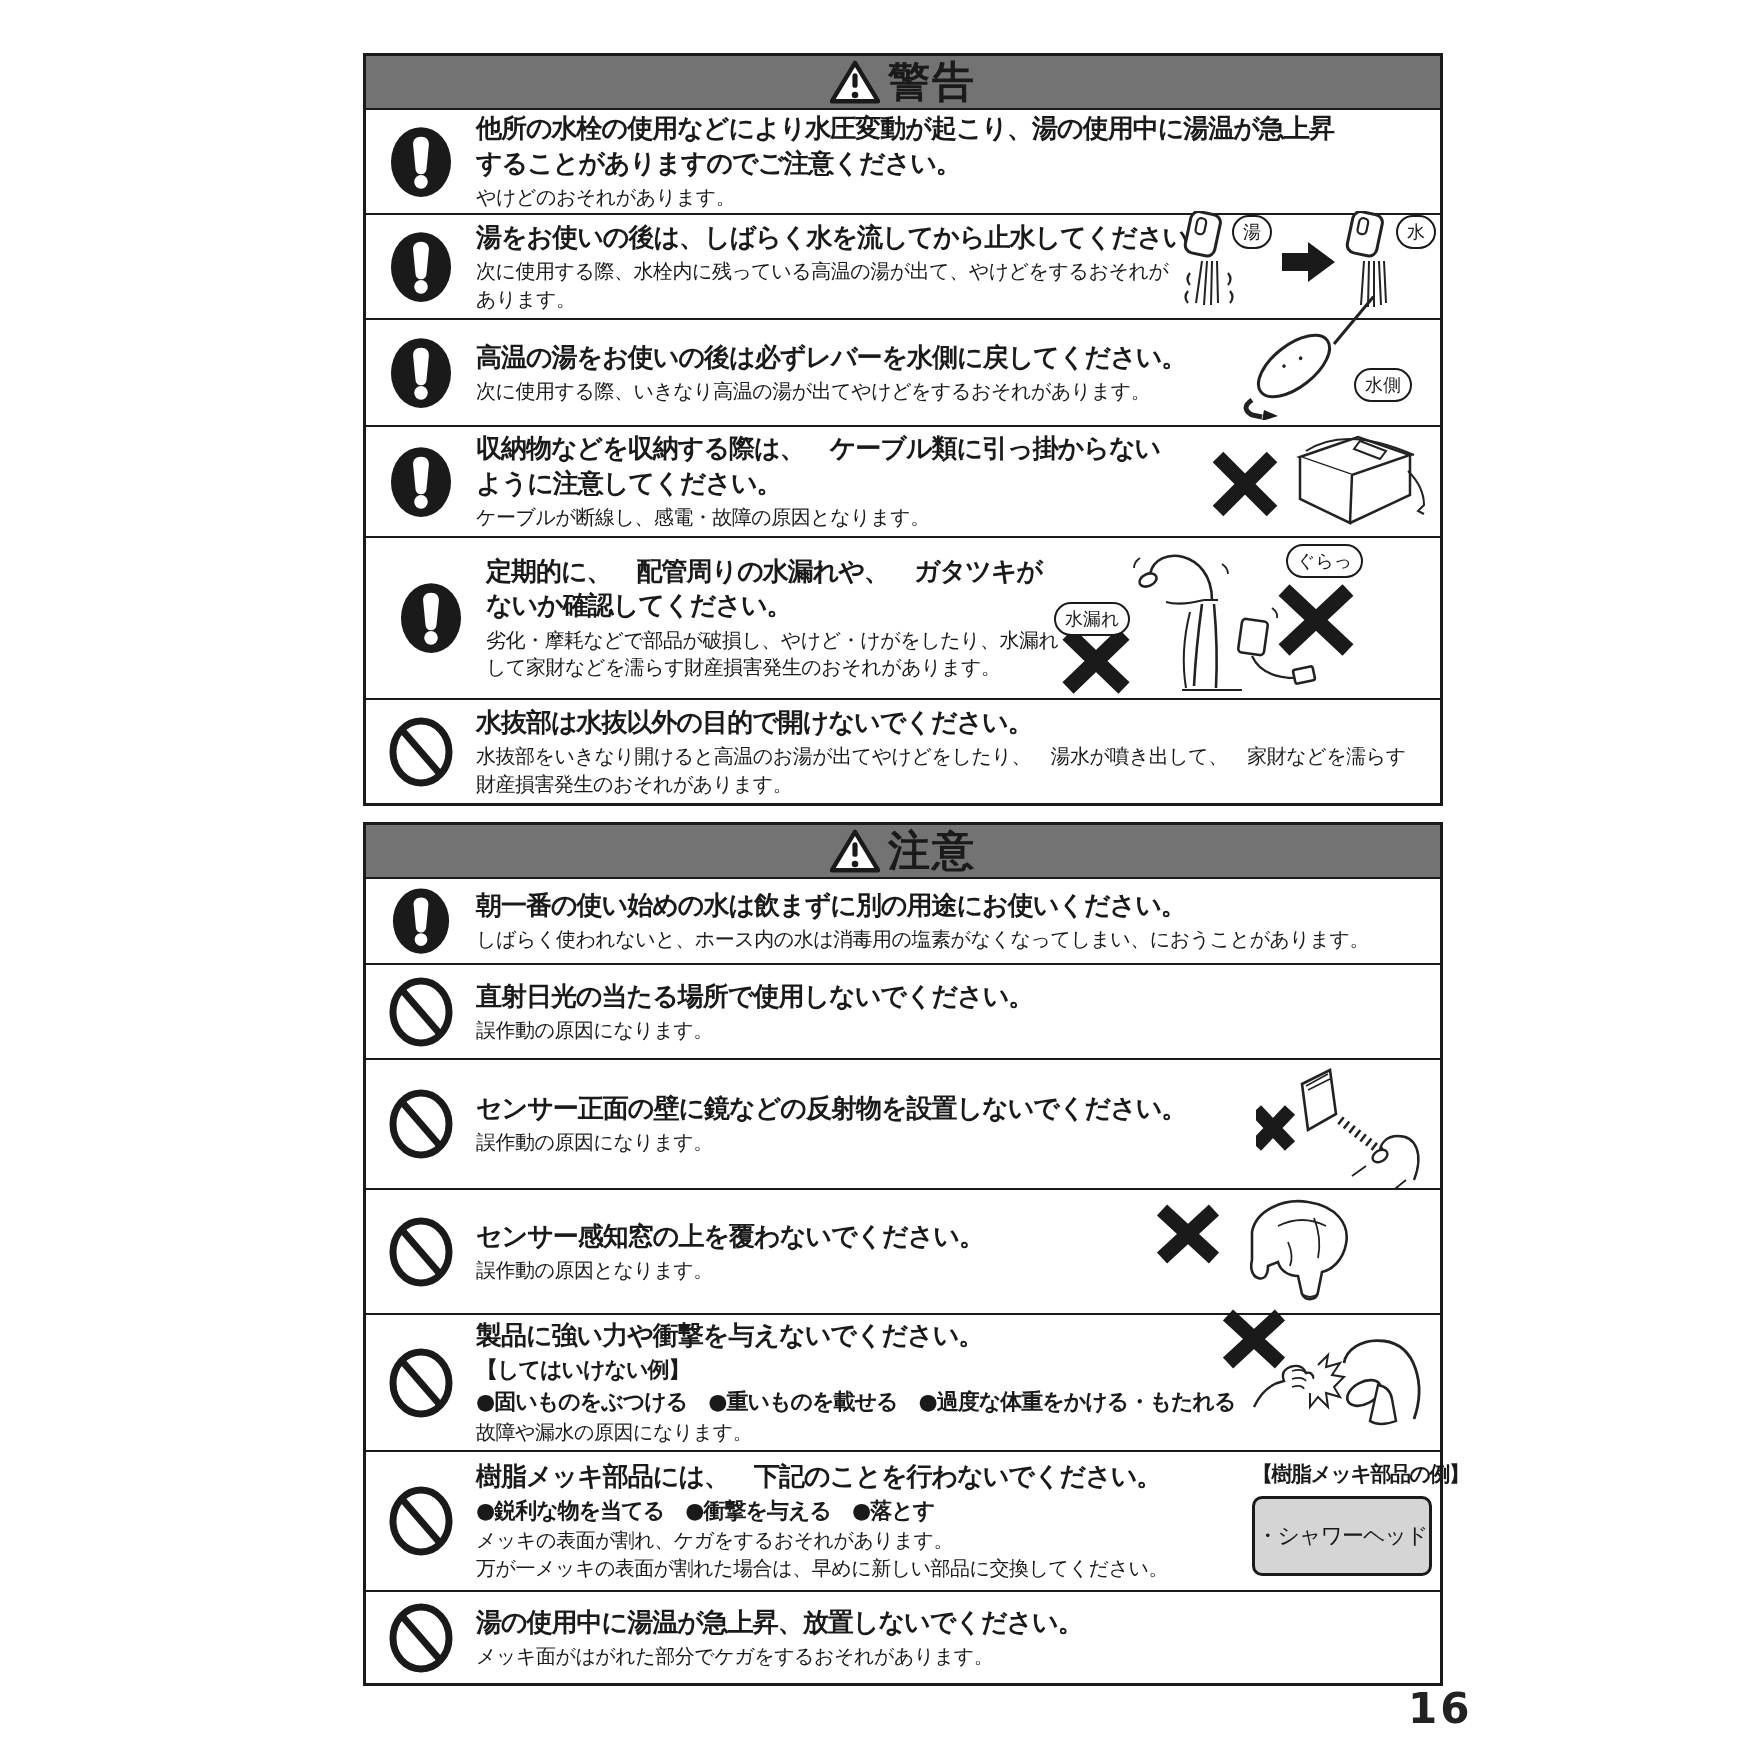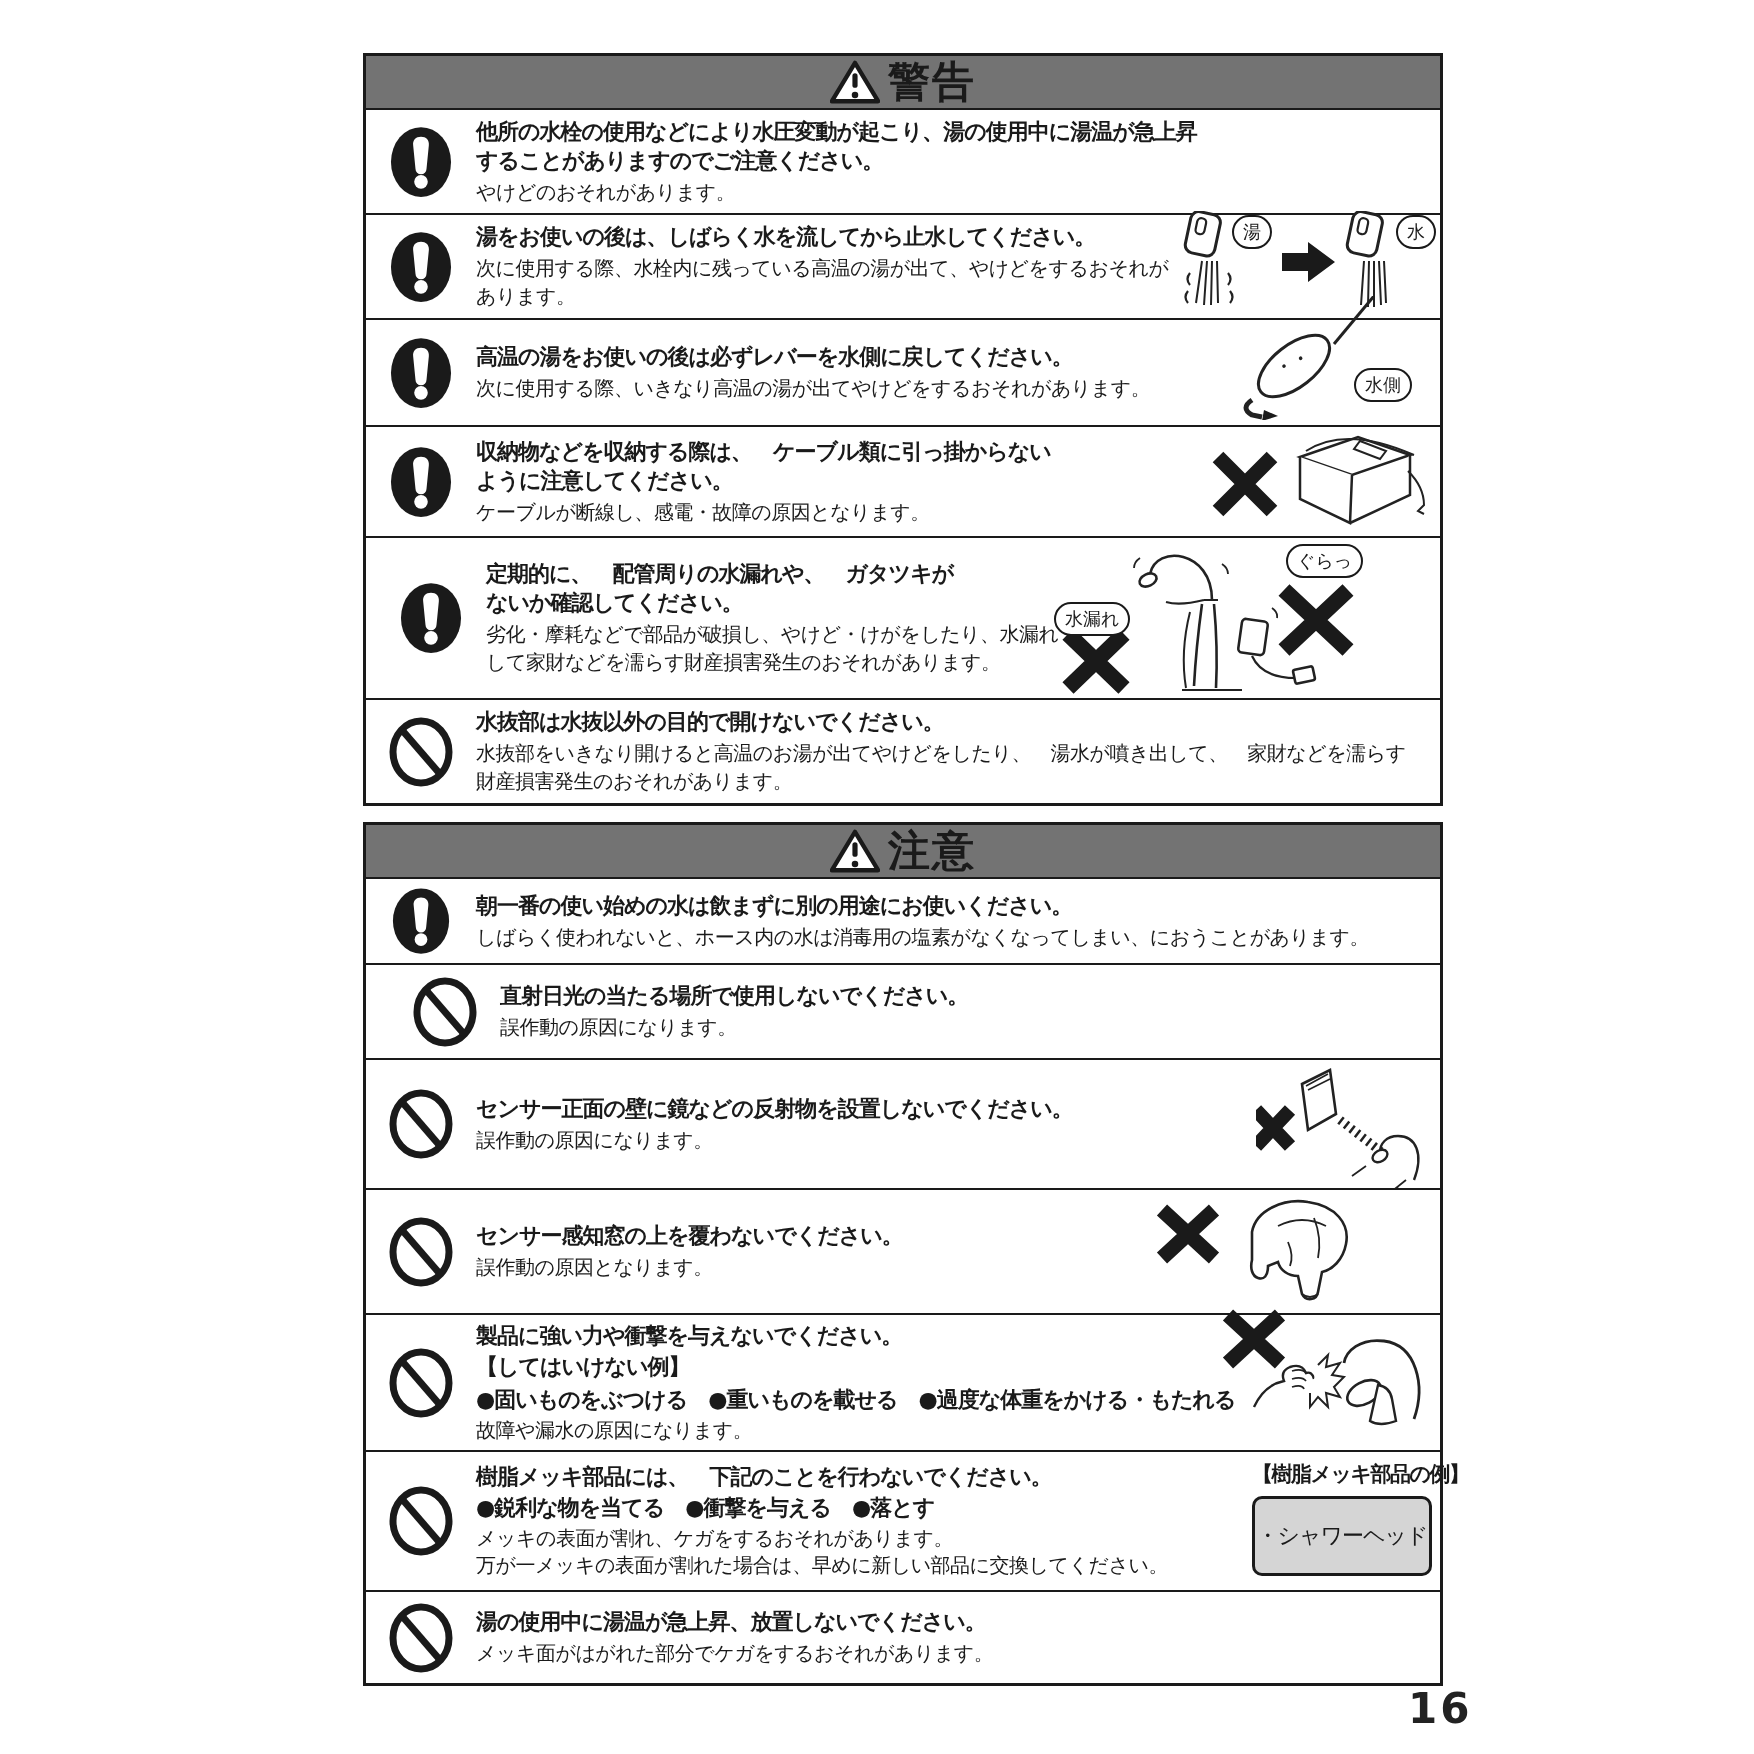--- a/index.html
+++ b/index.html
@@ -9,21 +9,21 @@
     font-family:"DejaVu Sans","Liberation Sans",sans-serif; color:#1a1a1a; overflow:hidden;
   }
   .tbl { position:absolute; left:363px; width:1080px; border:3px solid #1a1a1a; background:#fff; }
   .tbl-hd {
     height:52px; background:#737373; display:flex; align-items:center; justify-content:center;
     gap:8px; font-size:42px; font-weight:800; letter-spacing:2px;
   }
   .row { position:relative; display:flex; border-top:2.5px solid #1a1a1a; background:#fff; }
   .icol { flex:0 0 110px; display:flex; align-items:center; justify-content:center; }
   .tcol { flex:1; display:flex; flex-direction:column; justify-content:center; padding:6px 4px 6px 0; }
-  .main { font-weight:700; font-size:22px; letter-spacing:-1px; line-height:1.32; }
+  .main { font-weight:700; font-size:26px; letter-spacing:-1px; line-height:1.32; }
   .sub  { font-size:20px; line-height:1.38; margin-top:4px; letter-spacing:-0.5px; }
   .exlab, .bullets { font-size:22px; font-weight:700; letter-spacing:-1px; line-height:1.4; margin-top:2px; }
   .line { display:block; white-space:nowrap; }
   .art { position:absolute; z-index:2; }
   .bubble {
     position:absolute; border:2.5px solid #1a1a1a; border-radius:999px; background:#fff;
     font-size:18px; font-weight:500; line-height:1; padding:6px 9px; white-space:nowrap; z-index:3;
   }
   .exbox-wrap { position:absolute; right:8px; top:8px; width:180px; text-align:center; }
   .exbox-label { font-size:21px; font-weight:700; letter-spacing:-1.5px; white-space:nowrap; }
@@ -258,21 +258,21 @@
       <div class="tcol">
         <div class="main">
           <span class="line">朝一番の使い始めの水は飲まずに別の用途にお使いください。</span>
         </div>
         <div class="sub">
           <span class="line">しばらく使われないと、ホース内の水は消毒用の塩素がなくなってしまい、におうことがあります。</span>
         </div>
       </div>
     </div>
 
-    <div class="row" style="height:95px;padding-left:24px;">
+    <div class="row" style="height:95px;">
       <div class="icol">
         <svg width="64" height="72" viewBox="0 0 64 72">
           <ellipse cx="32" cy="36" rx="28" ry="31" fill="none" stroke="#1a1a1a" stroke-width="7"></ellipse>
           <line x1="13" y1="14" x2="51" y2="58" stroke="#1a1a1a" stroke-width="7"></line>
         </svg>
       </div>
       <div class="tcol">
         <div class="main">
           <span class="line">直射日光の当たる場所で使用しないでください。</span>
         </div>

